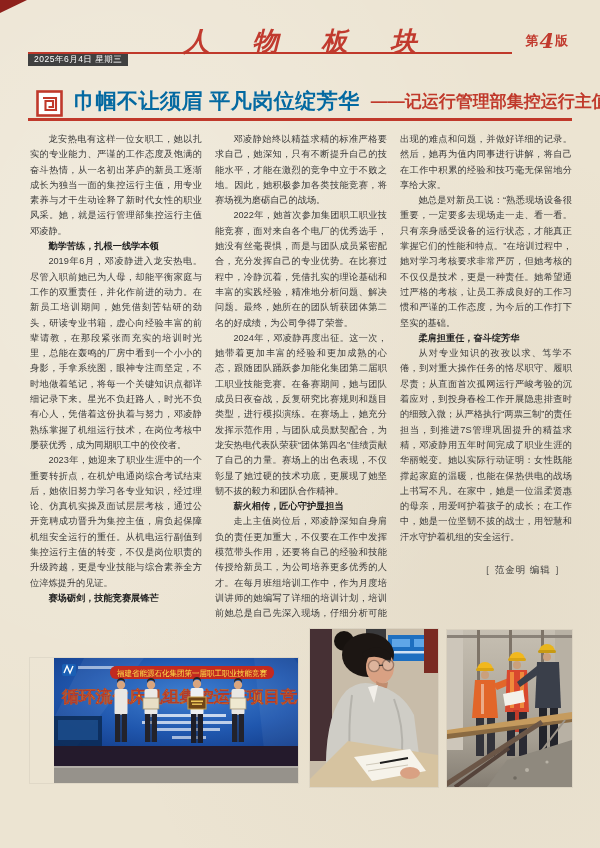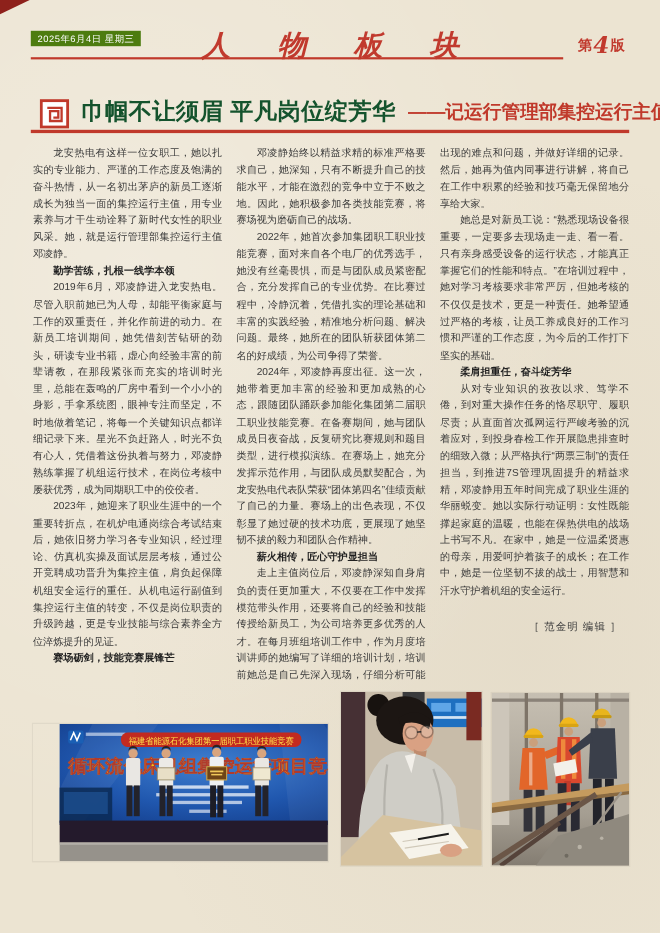--- a/index.html
+++ b/index.html
@@ -19,22 +19,22 @@
       #ece4d2;
   }
   .corner-mark{
     position:absolute; left:0; top:0;
     width:0; height:0;
     border-top:13px solid #8e211b;
     border-right:27px solid transparent;
   }
   
   .date-badge{
-    position:absolute; left:28px; top:28px;
-    background:#4d7c0f; color:#fff;
+    position:absolute; left:28px; top:52px;
+    background:#404040; color:#fff;
     font-size:8.5px; line-height:14px; padding:0 6px;
     letter-spacing:.5px; white-space:nowrap;
   }
   .section-title{
     position:absolute; left:0; top:24px; width:600px;
     text-align:center;
     font-family:"DejaVu Serif", serif;
     font-weight:bold; font-style:italic;
     font-size:26px; color:#c13a2e;
     letter-spacing:17px; text-indent:17px;
@@ -52,21 +52,21 @@
     position:absolute; left:28px; top:52px;
     width:484px; height:2px; background:#c0392b;
   }
   
   .article-head{
     position:absolute; left:36px; top:87px; width:540px;
     display:flex; align-items:flex-end; gap:11px;
   }
   .emblem{ flex:0 0 27px; height:27px; position:relative; top:2px;}
   .article-title{
-    font-size:21px; font-weight:bold; color:#14532d;
+    font-size:21px; font-weight:bold; color:#0369a1;
     letter-spacing:.5px; white-space:nowrap;
   }
   .article-subtitle{
     font-size:17px; font-weight:bold; color:#c0392b;
     white-space:nowrap; padding-bottom:2px;
   }
   .title-rule{
     position:absolute; left:28px; top:118px;
     width:544px; height:2.5px; background:#c0392b;
   }

